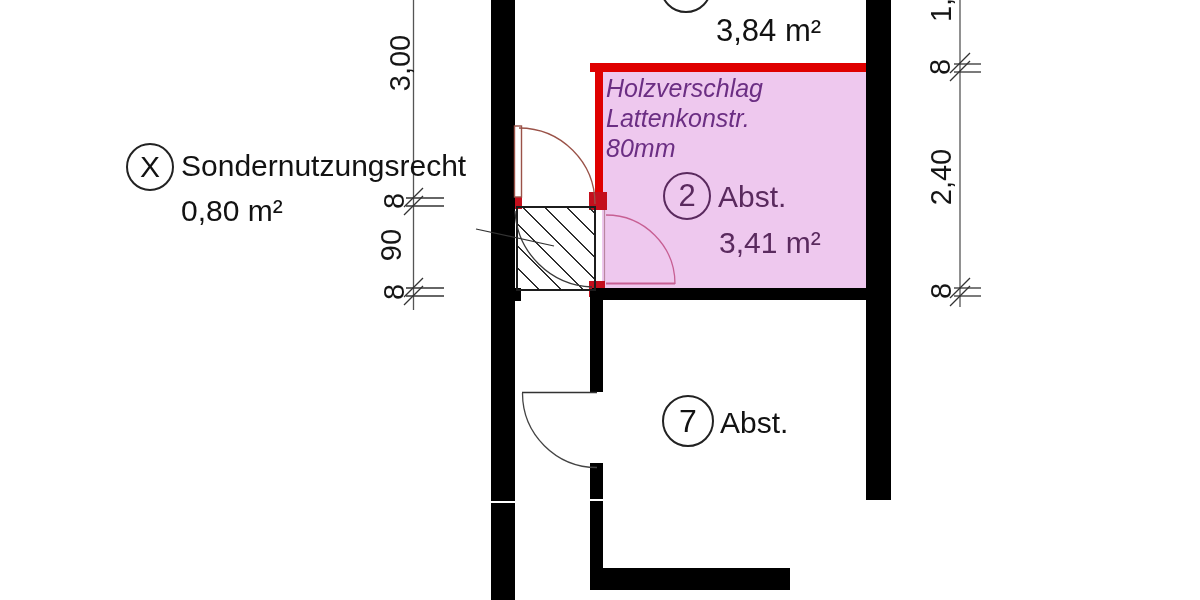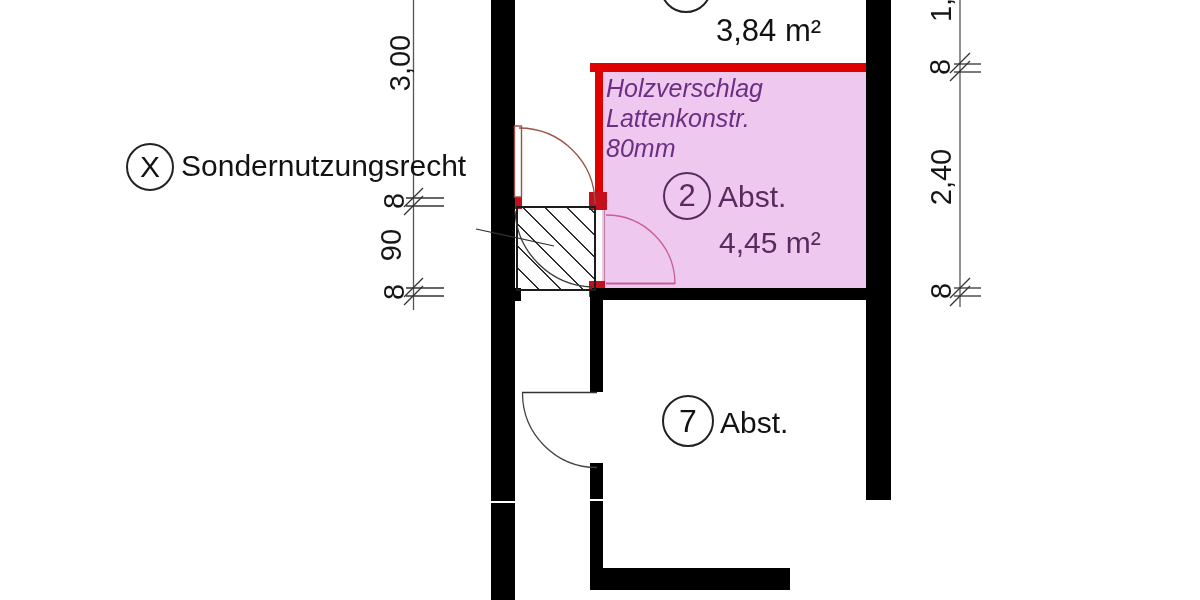--- a/index.html
+++ b/index.html
@@ -105,29 +105,30 @@
   <div class="circ purple-ring" style="left:663px;top:172px;width:48px;height:48px;">
     <span>2</span>
   </div>
   <div class="circ" style="left:662px;top:395px;width:52px;height:52px;font-size:32px;">
     <span>7</span>
   </div>
 
   <div class="label" style="left:716px;top:14px;font-size:31px;">3,84 m²</div>
 
   <div class="label" style="left:181px;top:149px;">Sondernutzungsrecht</div>
+  <div class="label" style="left:181px;top:194px;">0,80 m²</div>
 
   <div class="label-note" style="left:606px;top:73px;font-style:italic;">
     <div>Holzverschlag</div>
     <div>Lattenkonstr.</div>
     <div>80mm</div>
   </div>
 
   <div class="label purple" style="left:718px;top:180px;">Abst.</div>
-  <div class="label purple" style="left:719px;top:226px;">4,45 m²</div>
+  <div class="label purple" style="left:719px;top:226px;">3,41 m²</div>
 
   <div class="label" style="left:720px;top:406px;">Abst.</div>
 
   <div class="dimv" style="left:400px;top:63px;">3,00</div>
   <div class="dimv" style="left:394px;top:201px;">8</div>
   <div class="dimv" style="left:391px;top:245px;">90</div>
   <div class="dimv" style="left:394px;top:292px;">8</div>
 
   <div class="dimv" style="left:941px;top:10px;">1,</div>
   <div class="dimv" style="left:940px;top:67px;">8</div>

